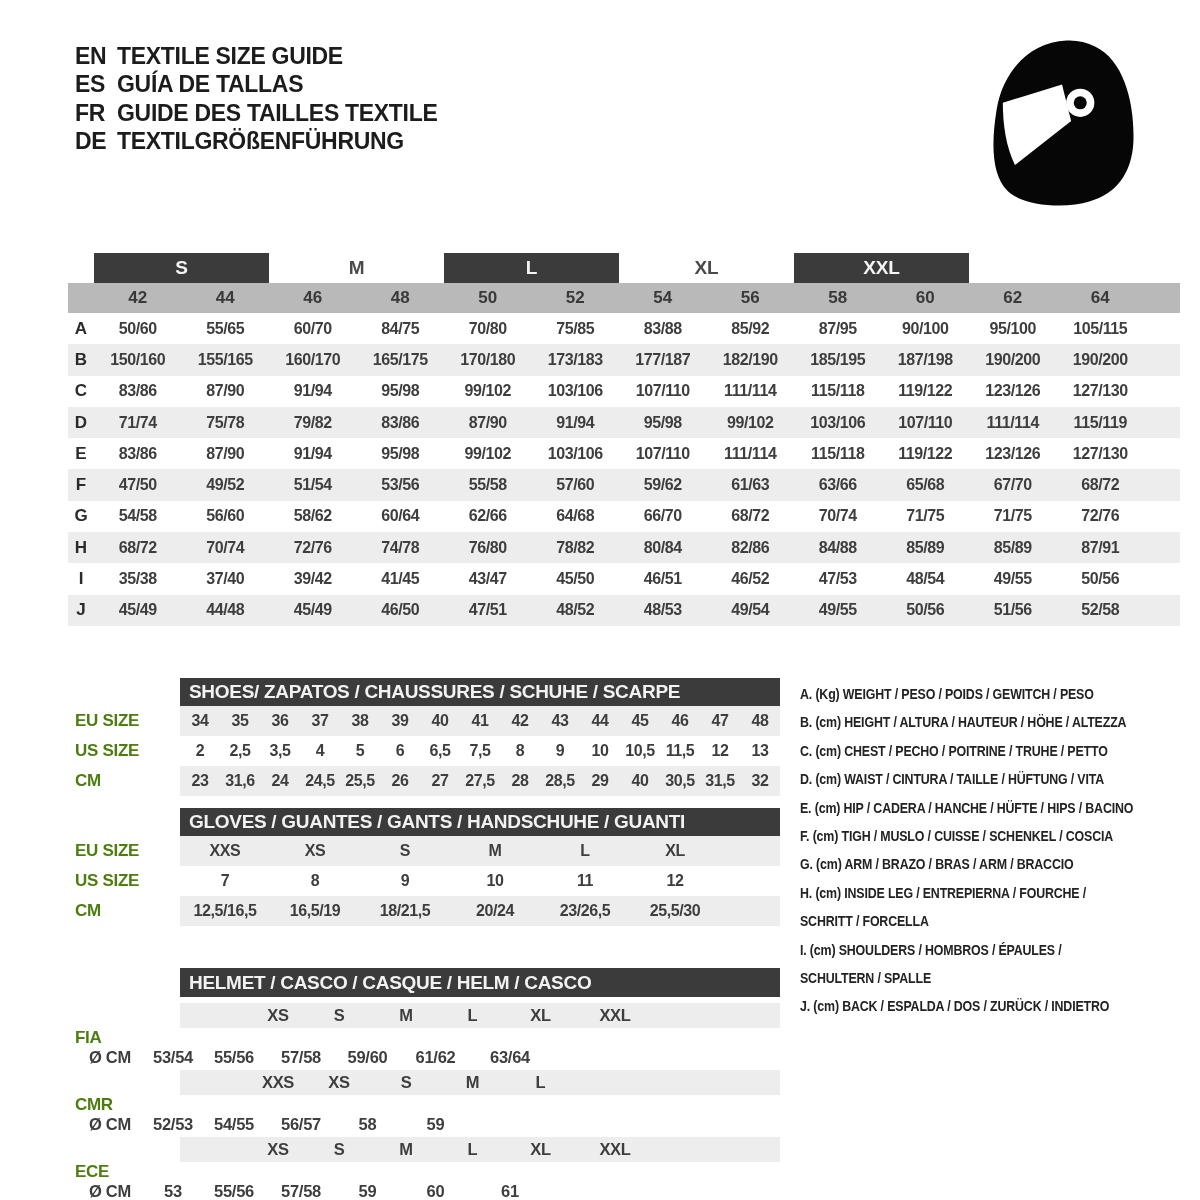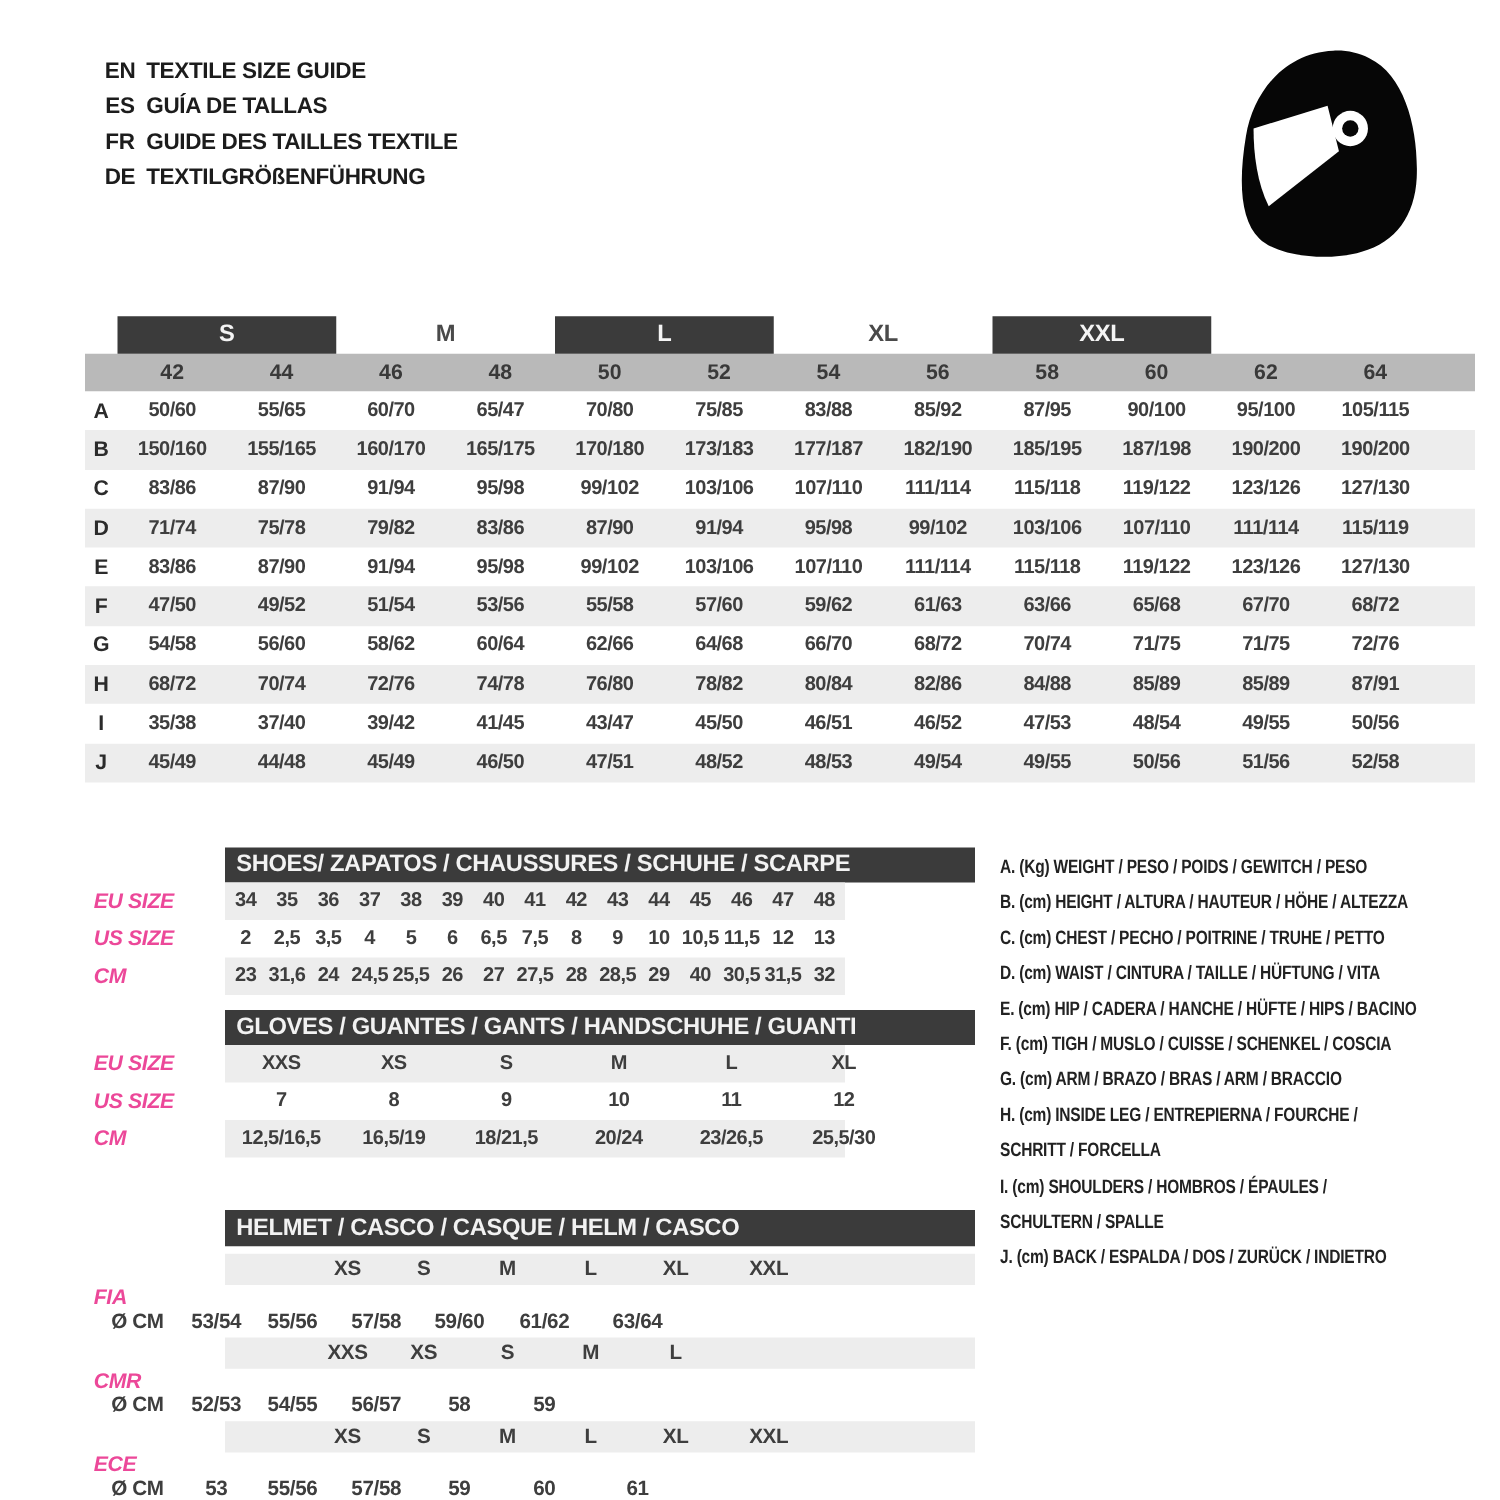--- a/index.html
+++ b/index.html
@@ -3,21 +3,21 @@
 <meta charset="utf-8">
 <style>
   html,body{margin:0;padding:0;}
   body{
     width:1200px;height:1200px;position:relative;background:#ffffff;
     font-family:"Liberation Sans",sans-serif;font-weight:700;color:#3e3e3e;
     overflow:hidden;
   }
   
   .langs{position:absolute;left:75px;top:42px;}
-  .lang-row{display:flex;height:28.5px;align-items:center;color:#1c1c1c;font-size:18px;letter-spacing:-0.3px;text-align:center;}
+  .lang-row{display:flex;height:28.5px;align-items:center;color:#1c1c1c;font-size:23px;letter-spacing:-0.3px;}
   .lang-code{width:42px;}
   
   .helmet-logo{position:absolute;left:983px;top:36px;width:152px;height:170px;}
   
   .main-table{position:absolute;left:68px;top:253px;width:1112px;}
   .grid13{display:grid;grid-template-columns:26px repeat(12,1fr);padding-right:36px;box-sizing:border-box;}
   .letter-header{height:30px;}
   .lsize{display:flex;align-items:center;justify-content:center;font-size:19px;color:#4a4a4a;letter-spacing:-0.2px;}
   .lsize.dark{background:#3b3b3b;color:#f4f4f4;}
   .numeric-bar{height:30px;background:#b9b9b9;}
@@ -28,22 +28,22 @@
   .tcell{display:flex;align-items:center;justify-content:center;font-size:16px;letter-spacing:-0.4px;}
   
   .section{position:absolute;left:75px;width:705px;}
   #shoes{top:678px;}
   #gloves{top:808px;}
   #helmet{top:968px;}
   .sec-bar{margin-left:105px;width:600px;height:28px;background:#3b3b3b;color:#f2f2f2;
     display:flex;align-items:center;padding-left:9px;box-sizing:border-box;font-size:19px;letter-spacing:-0.3px;}
   #helmet .sec-bar{height:29px;}
   .srow{display:flex;height:30px;}
-  .slabel{width:105px;display:flex;align-items:center;font-size:17px;color:#ec4899;letter-spacing:-0.3px;font-style:italic;}
-  .svals{width:496px;display:grid;}
+  .slabel{width:105px;display:flex;align-items:center;font-size:17px;color:#4d7c0f;letter-spacing:-0.3px;}
+  .svals{width:600px;display:grid;}
   .svals.band{background:#ededed;}
   .cols15{grid-template-columns:repeat(15,1fr);}
   .cols6{grid-template-columns:repeat(6,90px);}
   .scell{display:flex;align-items:center;justify-content:center;font-size:16px;letter-spacing:-0.4px;}
   
   .helmet-rows{margin-top:6px;}
   .hrow{display:flex;}
   .hrow.sizes{height:25px;}
   .hrow.values{height:36px;flex-direction:column;}
   .hrow.gap{margin-top:6px;}
@@ -109,21 +109,21 @@
       <div class="ncell" style="grid-column: 11;">60</div>
       <div class="ncell" style="grid-column: 12;">62</div>
       <div class="ncell" style="grid-column: 13;">64</div>
     </div>
   <div id="main-rows">
       <div class="trow grid13">
         <div class="tletter">A</div>
         <div class="tcell">50/60</div>
         <div class="tcell">55/65</div>
         <div class="tcell">60/70</div>
-        <div class="tcell">65/47</div>
+        <div class="tcell">84/75</div>
         <div class="tcell">70/80</div>
         <div class="tcell">75/85</div>
         <div class="tcell">83/88</div>
         <div class="tcell">85/92</div>
         <div class="tcell">87/95</div>
         <div class="tcell">90/100</div>
         <div class="tcell">95/100</div>
         <div class="tcell">105/115</div>
       </div>
       <div class="trow grid13 alt">

